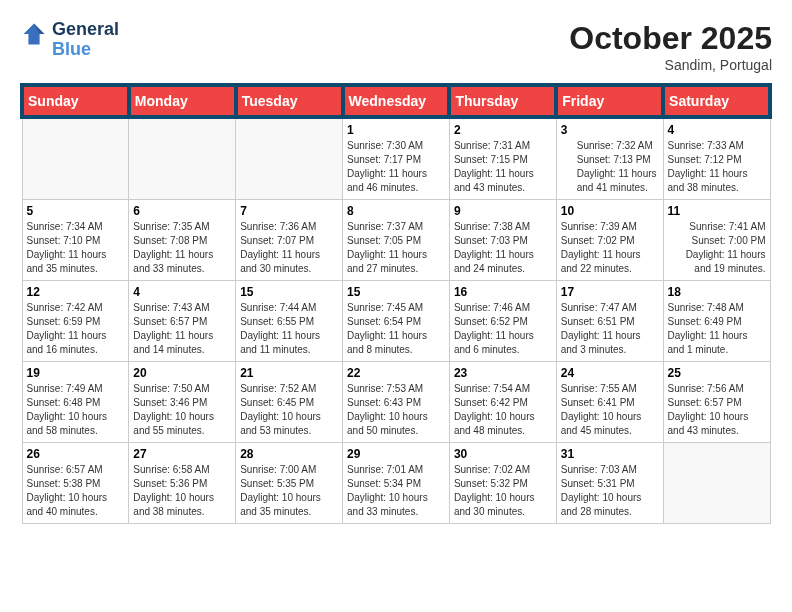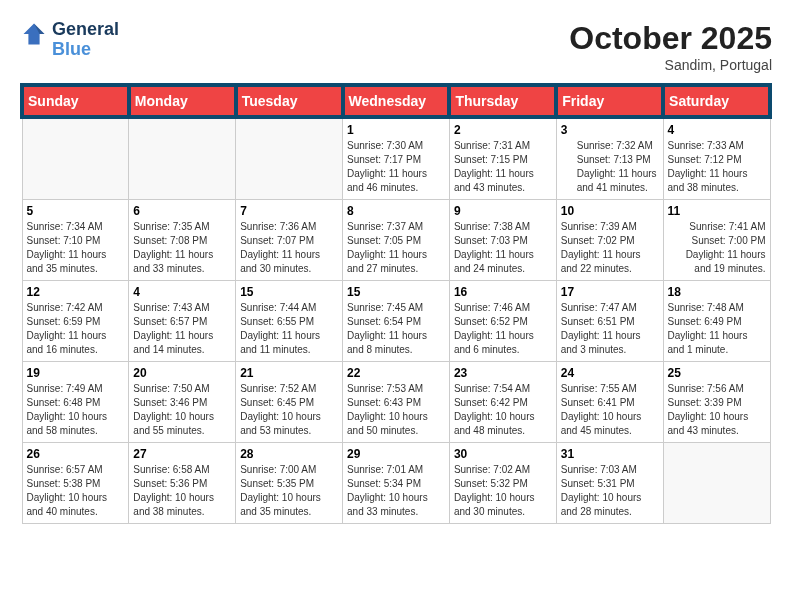--- a/index.html
+++ b/index.html
@@ -286,21 +286,21 @@
         <td>
           <span class="day-number">24</span>
           <div class="day-info" style="white-space: pre-line;">Sunrise: 7:55 AM
 Sunset: 6:41 PM
 Daylight: 10 hours
 and 45 minutes.</div>
         </td>
         <td>
           <span class="day-number">25</span>
           <div class="day-info" style="white-space: pre-line;">Sunrise: 7:56 AM
-Sunset: 3:39 PM
+Sunset: 6:57 PM
 Daylight: 10 hours
 and 43 minutes.</div>
         </td>
       </tr>
       <tr>
         <td>
           <span class="day-number">26</span>
           <div class="day-info" style="white-space: pre-line;">Sunrise: 6:57 AM
 Sunset: 5:38 PM
 Daylight: 10 hours

